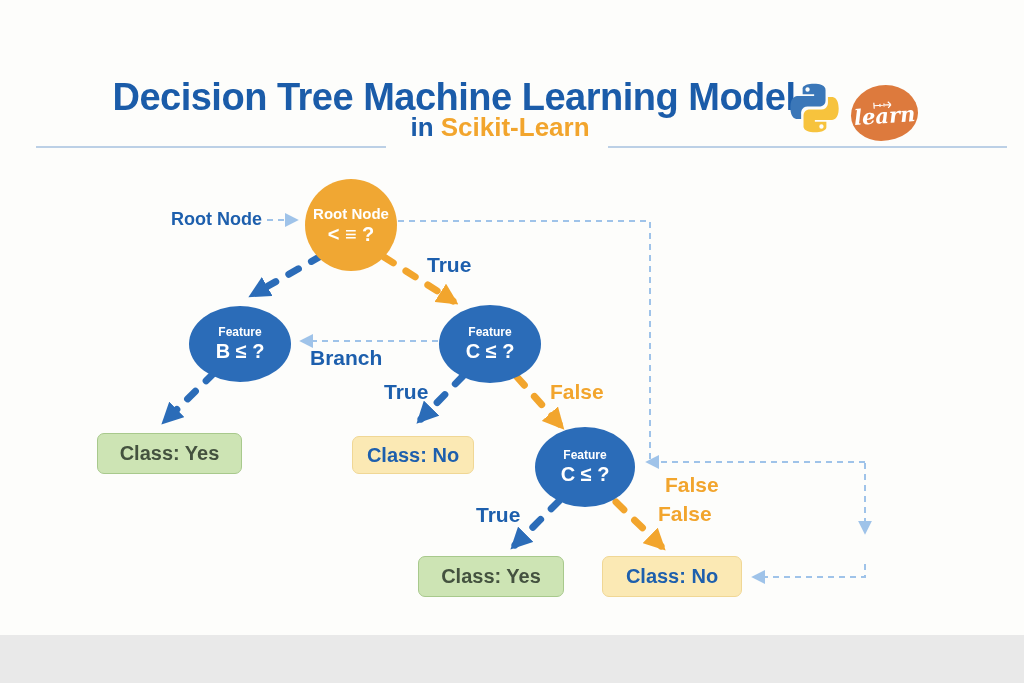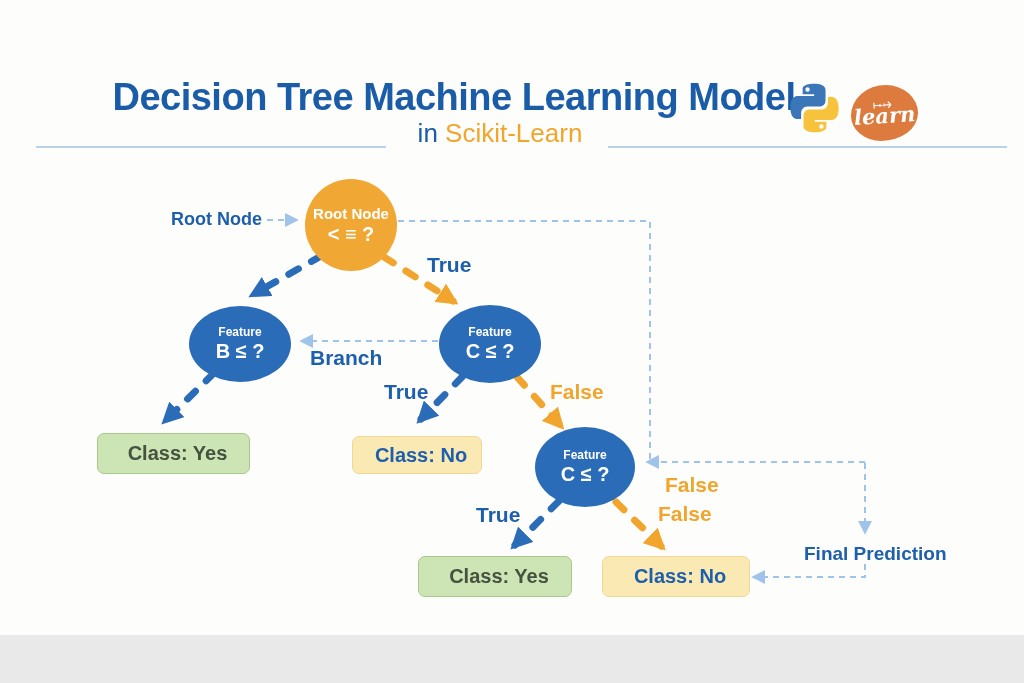--- a/index.html
+++ b/index.html
@@ -2,22 +2,22 @@
 <html style="--background: #fdfdfb; --title-blue: #1b5ca9; --label-blue: #1d5fad; --accent-orange: #f2a52d; --node-blue: #2b6cb8; --root-orange: #f0a733; --edge-lightblue: #9fc3e9; --green-box-bg: #cde4b4; --green-box-border: #a8c98c; --green-box-text: #44523f; --yellow-box-bg: #fbe9b4; --yellow-box-border: #f0d795; --python-blue: #3b77b8; --python-yellow: #f7c33d; --sklearn-orange: #dd7a3d; --divider: #bcd0e6;"><head>
 <meta charset="utf-8">
 <style>
   html,body{margin:0;padding:0;}
   body{font-family:"Liberation Sans","DejaVu Sans",sans-serif;background:#e9e9e9;}
   .stage{position:relative;width:1024px;height:635px;background:var(--background,#fdfdfb);overflow:hidden;}
 
   
   .title{position:absolute;left:64px;top:76px;width:780px;text-align:center;
          font-size:38px;font-weight:800;letter-spacing:-0.5px;color:var(--title-blue,#1b5ca9);}
-  .subtitle{position:absolute;left:0;top:118px;width:1000px;text-align:center;
-            font-size:26px;font-weight:400;color:var(--title-blue,#1b5ca9);}
+  .subtitle{position:absolute;left:0;top:112px;width:1000px;text-align:center;
+            font-size:26px;font-weight:700;color:var(--title-blue,#1b5ca9);}
   .subtitle .sk{color:var(--accent-orange,#f2a52d);}
   .divider{position:absolute;top:146px;height:2px;background:var(--divider,#bcd0e6);}
   .divider.left{left:36px;width:350px;}
   .divider.right{left:608px;width:399px;}
   .python-logo{position:absolute;left:786px;top:80px;width:57px;height:56px;}
   .py-blue{fill:var(--python-blue,#3b77b8);}
   .py-yellow{fill:var(--python-yellow,#f7c33d);}
   .sk-blob{position:absolute;left:851px;top:85px;width:67px;height:56px;
            background:var(--sklearn-orange,#dd7a3d);border-radius:52% 48% 55% 45% / 55% 50% 50% 45%;
            display:flex;align-items:center;justify-content:center;flex-direction:column;}
@@ -40,21 +40,21 @@
         color:#fff;text-align:center;border-radius:50%;}
   .node .l1{font-size:12px;font-weight:700;}
   .node .l2{font-size:20px;font-weight:800;margin-top:1px;}
   .node.root{left:305px;top:179px;width:92px;height:92px;background:var(--root-orange,#f0a733);}
   .node.root .l1{font-size:15px;}
   .node.fb{left:189px;top:306px;width:102px;height:76px;background:var(--node-blue,#2b6cb8);}
   .node.fc1{left:439px;top:305px;width:102px;height:78px;background:var(--node-blue,#2b6cb8);}
   .node.fc2{left:535px;top:427px;width:100px;height:80px;background:var(--node-blue,#2b6cb8);}
 
   .leaf{position:absolute;display:flex;align-items:center;justify-content:center;
-        border-radius:7px;font-size:20px;font-weight:800;padding-left:8px;}
+        border-radius:7px;font-size:20px;font-weight:800;}
   .leaf.green{background:var(--green-box-bg,#c7dfab);border:1px solid var(--green-box-border,#a9ca8c);
               color:var(--green-box-text,#44523f);}
   .leaf.yellow{background:var(--yellow-box-bg,#fbe9b4);border:1px solid var(--yellow-box-border,#f0d795);
                color:var(--label-blue,#1d5fad);}
   .leaf.yes1{left:97px;top:433px;width:143px;height:39px;}
   .leaf.no1{left:352px;top:436px;width:120px;height:36px;}
   .leaf.yes2{left:418px;top:556px;width:144px;height:39px;}
   .leaf.no2{left:602px;top:556px;width:138px;height:39px;}
 
   
@@ -144,15 +144,14 @@
   <div class="leaf yellow no2">Class: No</div>
 
   <div class="lbl root-lbl">Root Node</div>
   <div class="lbl true-root">True</div>
   <div class="lbl branch">Branch</div>
   <div class="lbl true-mid">True</div>
   <div class="lbl orange false-mid">False</div>
   <div class="lbl true-bot">True</div>
   <div class="lbl orange false-1">False</div>
   <div class="lbl orange false-2">False</div>
-  <div class="lbl final">Final Prediction</div>
 
 </div>
 
 </body></html>

